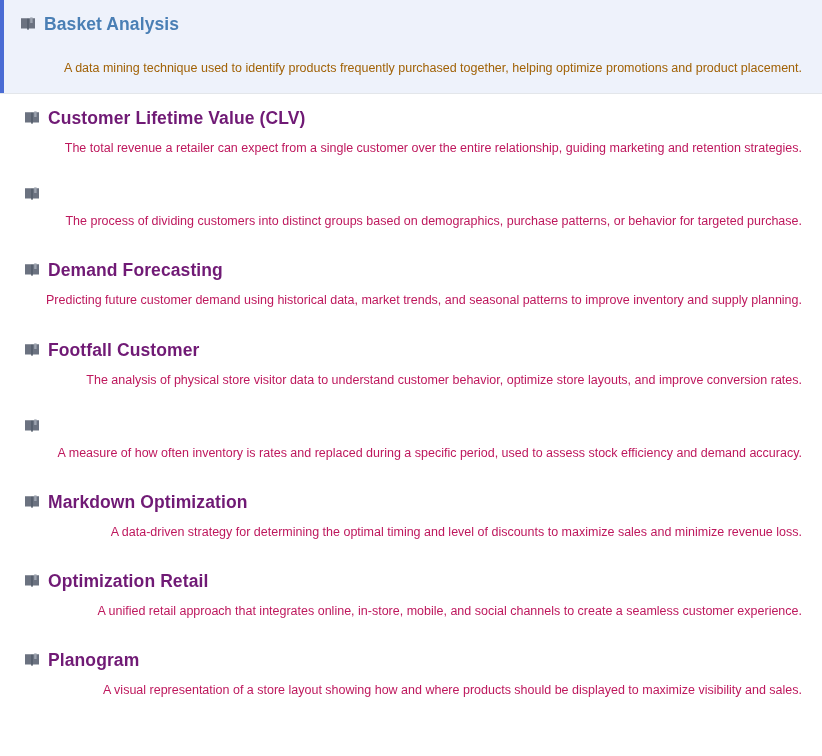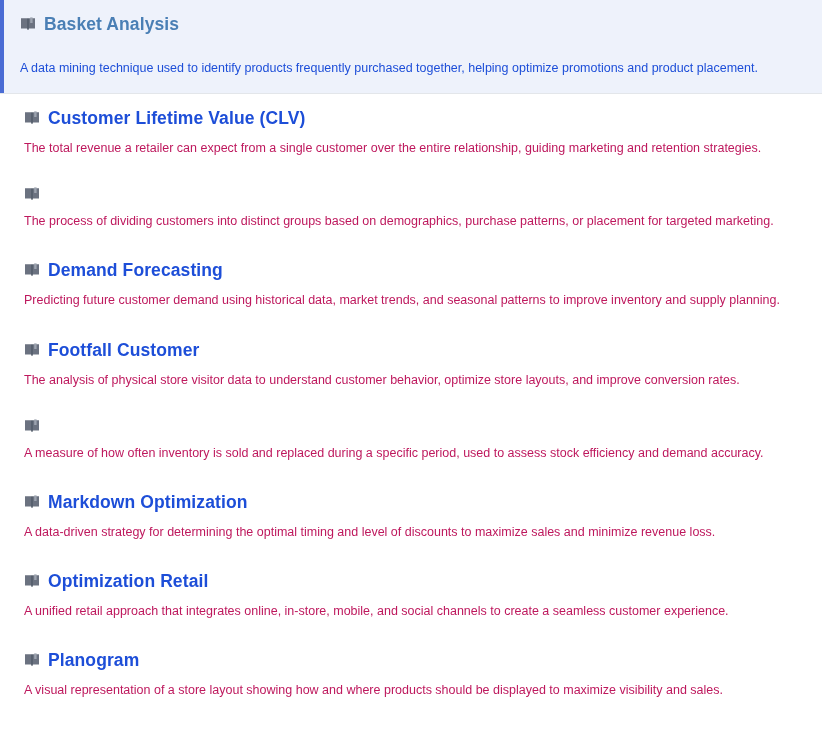--- a/index.html
+++ b/index.html
@@ -8,20 +8,21 @@
   }
   body {
     width: 822px;
     height: 756px;
     background: #ffffff;
     font-family: "Liberation Sans", sans-serif;
     overflow: hidden;
   }
   .glossary {
     width: 822px;
+    text-align: right;
   }
   .entry {
     padding: 14px 20px 16px 20px;
     box-sizing: border-box;
     border-left: 4px solid transparent;
   }
   .entry.highlighted {
     background: #eef2fb;
     border-left: 4px solid #4a6cd4;
     padding-left: 16px;
@@ -38,36 +39,36 @@
     flex: 0 0 auto;
     position: relative;
     display: inline-block;
   }
   .book-icon svg {
     display: block;
   }
   .entry-title {
     font-size: 17.5px;
     font-weight: 600;
-    color: #1d4ed8;
+    color: #701a75;
     letter-spacing: 0.1px;
     line-height: 1.2;
   }
   .entry.highlighted .entry-title {
     color: #4a7fb5;
   }
   .entry-desc {
     font-size: 12.5px;
     color: #be185d;
     line-height: 1.45;
     margin: 0;
     font-weight: 500;
   }
   .entry.highlighted .entry-desc {
-    color: #1d4ed8;
+    color: #a16207;
     margin-top: 24px;
   }
   .divider {
     height: 1px;
     background: #e3e6ea;
     width: 100%;
   }
 </style>
 </head>
 <body>
@@ -106,21 +107,21 @@
       <div class="entry-header">
         <span class="book-icon">
           <svg width="16" height="15" viewBox="0 0 16 15" xmlns="http://www.w3.org/2000/svg">
             <path d="M1 1.2h5.6c.9 0 1.6.6 1.6 1.4v10.2c0-.7-.7-1.3-1.6-1.3H1V1.2z" fill="#6b7280"></path>
             <path d="M15 1.2H9.4c-.9 0-1.6.6-1.6 1.4v10.2c0-.7.7-1.3 1.6-1.3H15V1.2z" fill="#6b7280"></path>
             <rect x="7.4" y="1.2" width="1.2" height="11.6" fill="#4b5563"></rect>
             <rect x="10.2" y="0.4" width="2.4" height="5.6" fill="#9ca3af"></rect>
           </svg>
         </span>
       </div>
-      <p class="entry-desc">The process of dividing customers into distinct groups based on demographics, purchase patterns, or placement for targeted marketing.</p>
+      <p class="entry-desc">The process of dividing customers into distinct groups based on demographics, purchase patterns, or behavior for targeted purchase.</p>
     </div>
     <div class="entry">
       <div class="entry-header">
         <span class="book-icon">
           <svg width="16" height="15" viewBox="0 0 16 15" xmlns="http://www.w3.org/2000/svg">
             <path d="M1 1.2h5.6c.9 0 1.6.6 1.6 1.4v10.2c0-.7-.7-1.3-1.6-1.3H1V1.2z" fill="#6b7280"></path>
             <path d="M15 1.2H9.4c-.9 0-1.6.6-1.6 1.4v10.2c0-.7.7-1.3 1.6-1.3H15V1.2z" fill="#6b7280"></path>
             <rect x="7.4" y="1.2" width="1.2" height="11.6" fill="#4b5563"></rect>
             <rect x="10.2" y="0.4" width="2.4" height="5.6" fill="#9ca3af"></rect>
           </svg>
@@ -147,21 +148,21 @@
       <div class="entry-header">
         <span class="book-icon">
           <svg width="16" height="15" viewBox="0 0 16 15" xmlns="http://www.w3.org/2000/svg">
             <path d="M1 1.2h5.6c.9 0 1.6.6 1.6 1.4v10.2c0-.7-.7-1.3-1.6-1.3H1V1.2z" fill="#6b7280"></path>
             <path d="M15 1.2H9.4c-.9 0-1.6.6-1.6 1.4v10.2c0-.7.7-1.3 1.6-1.3H15V1.2z" fill="#6b7280"></path>
             <rect x="7.4" y="1.2" width="1.2" height="11.6" fill="#4b5563"></rect>
             <rect x="10.2" y="0.4" width="2.4" height="5.6" fill="#9ca3af"></rect>
           </svg>
         </span>
       </div>
-      <p class="entry-desc">A measure of how often inventory is sold and replaced during a specific period, used to assess stock efficiency and demand accuracy.</p>
+      <p class="entry-desc">A measure of how often inventory is rates and replaced during a specific period, used to assess stock efficiency and demand accuracy.</p>
     </div>
     <div class="entry">
       <div class="entry-header">
         <span class="book-icon">
           <svg width="16" height="15" viewBox="0 0 16 15" xmlns="http://www.w3.org/2000/svg">
             <path d="M1 1.2h5.6c.9 0 1.6.6 1.6 1.4v10.2c0-.7-.7-1.3-1.6-1.3H1V1.2z" fill="#6b7280"></path>
             <path d="M15 1.2H9.4c-.9 0-1.6.6-1.6 1.4v10.2c0-.7.7-1.3 1.6-1.3H15V1.2z" fill="#6b7280"></path>
             <rect x="7.4" y="1.2" width="1.2" height="11.6" fill="#4b5563"></rect>
             <rect x="10.2" y="0.4" width="2.4" height="5.6" fill="#9ca3af"></rect>
           </svg>

